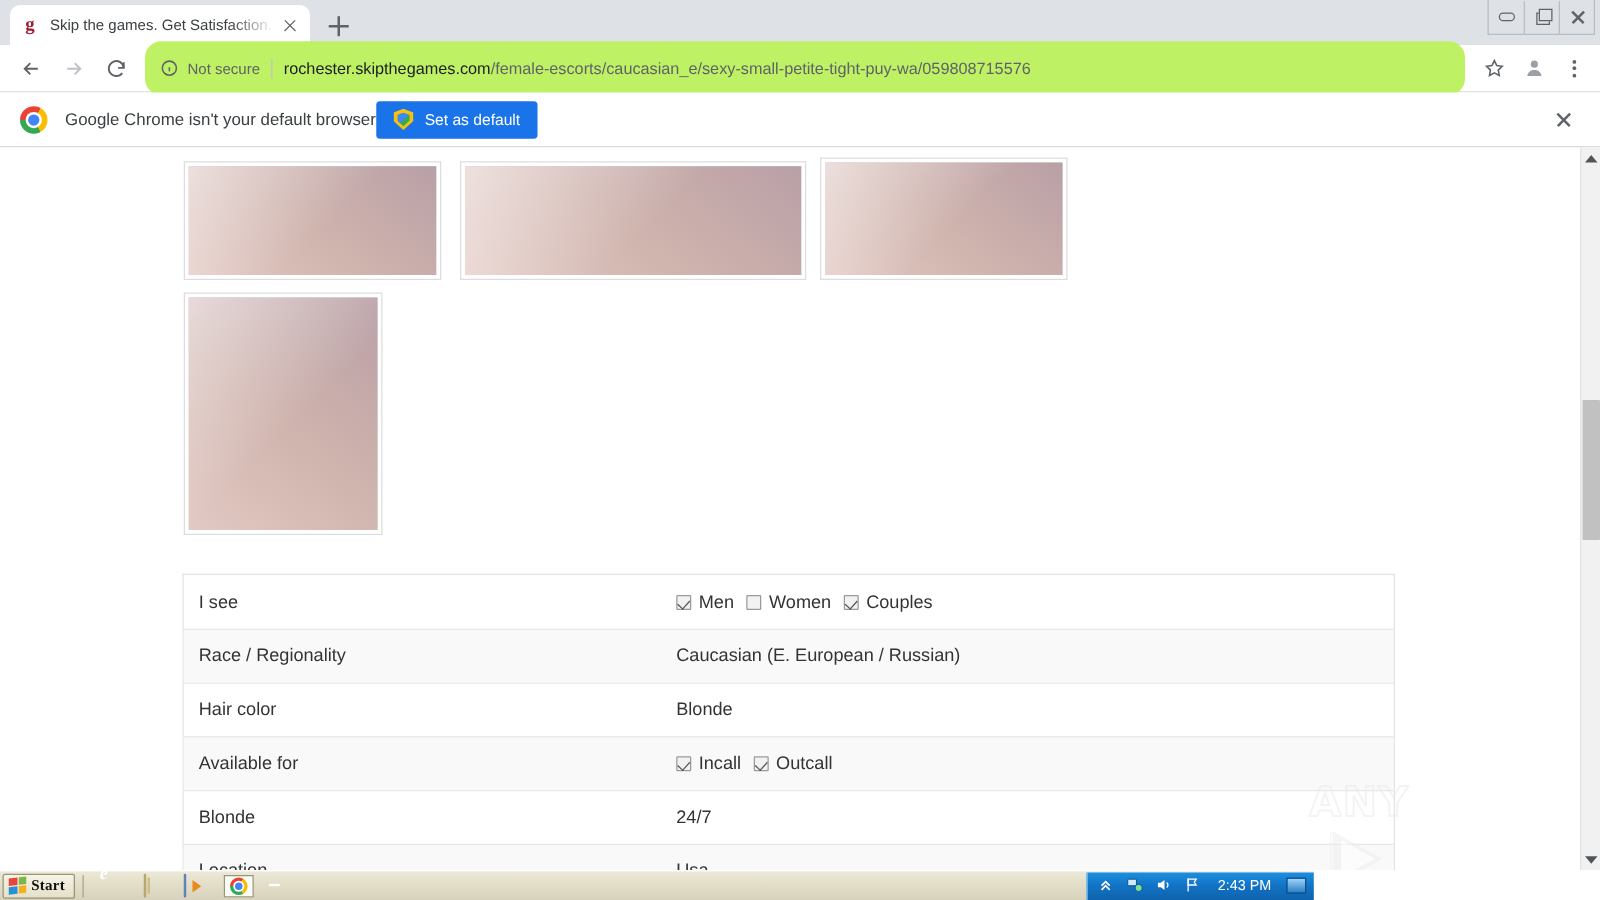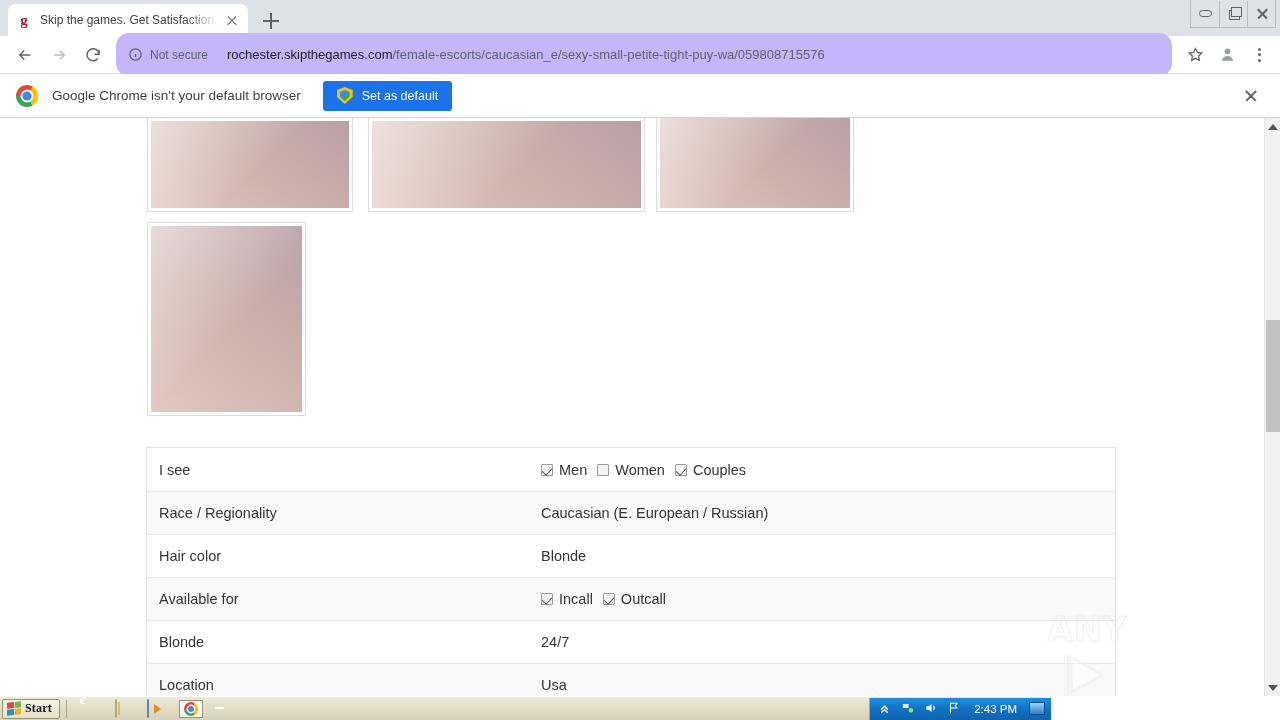--- a/index.html
+++ b/index.html
@@ -83,21 +83,21 @@
     border-bottom: 1px solid #dadce0;
   }
   .nav-ico { width: 34px; height: 34px; display:flex; align-items:center;
              justify-content:center; color:#5f6368; }
   .nav-ico svg { display:block; }
   .nav-back  { margin-left: 8px; }
   .nav-fwd   { color: #bdc1c6; }
 
   .omnibox {
     flex: 1 1 auto; height: 43px; margin: 0 8px 0 6px;
-    background: #c4b5fd; border-radius: 13px;
+    background: #bef264; border-radius: 13px;
     display: flex; align-items: center; padding: 0 12px;
     min-width: 0;
   }
   .info-ico { width: 16px; height: 16px; flex: 0 0 16px; color: #5f6368; }
   .notsecure { font-size: 12px; color: #5f6368; margin-left: 6px; white-space: nowrap; }
   .omni-sep { width: 1px; height: 16px; background: #bdc1c6; margin: 0 9px; flex:0 0 1px; }
   .url { font-size: 13px; white-space: nowrap; overflow: hidden; min-width: 0; }
   .url .dom { color: #202124; }
   .url .path { color: #5f6368; }
 
@@ -122,21 +122,21 @@
         #fbbc05 120deg 240deg,
         #34a853 240deg 360deg);
   }
   .chrome-logo::after {
     content:""; position:absolute; left:50%; top:50%; transform:translate(-50%,-50%);
     width: 9px; height: 9px; border-radius:50%;
     background:#4285f4; box-shadow: 0 0 0 2px #fff;
   }
   .infobar-text { margin-left: 14px; font-size: 13.5px; color: #3c4043; }
   .setdefault-btn {
-    margin-left: 22px; height: 30px; background: #1a73e8; color: #fff;
+    height: 30px; background: #1a73e8; color: #fff;
     border-radius: 3px; display:flex; align-items:center; padding: 0 14px;
     font-size: 12.5px; gap: 9px; border: none;
     font-family: "Liberation Sans", sans-serif;
   }
   .shield {
     width: 16px; height: 17px; flex:0 0 16px; position: relative;
     background: #f4c20d;
     clip-path: polygon(50% 0%, 100% 18%, 100% 58%, 50% 100%, 0% 58%, 0% 18%);
   }
   .shield::after {
@@ -152,21 +152,21 @@
     background:#5f6368;
   }
   .infobar-close::before { transform: rotate(45deg); }
   .infobar-close::after  { transform: rotate(-45deg); }
 
   
   .viewport {
     position: absolute; top: 118px; left: 0; width: 1280px; height: 578px;
     background: #ffffff; overflow: hidden;
   }
-  .page { position: absolute; top: 0; left: 0; width: 1264px; height: 578px; }
+  .page { position: absolute; top: 12px; left: 0; width: 1264px; height: 578px; }
 
   
   .thumb-row { position: absolute; left: 147px; top: -1px; }
   .thumb {
     position: absolute; background: #ffffff;
     border: 1px solid #dddddd; padding: 3px;
   }
   .thumb .ph {
     width: 100%; height: 100%;
     background: #d8d4d2;

